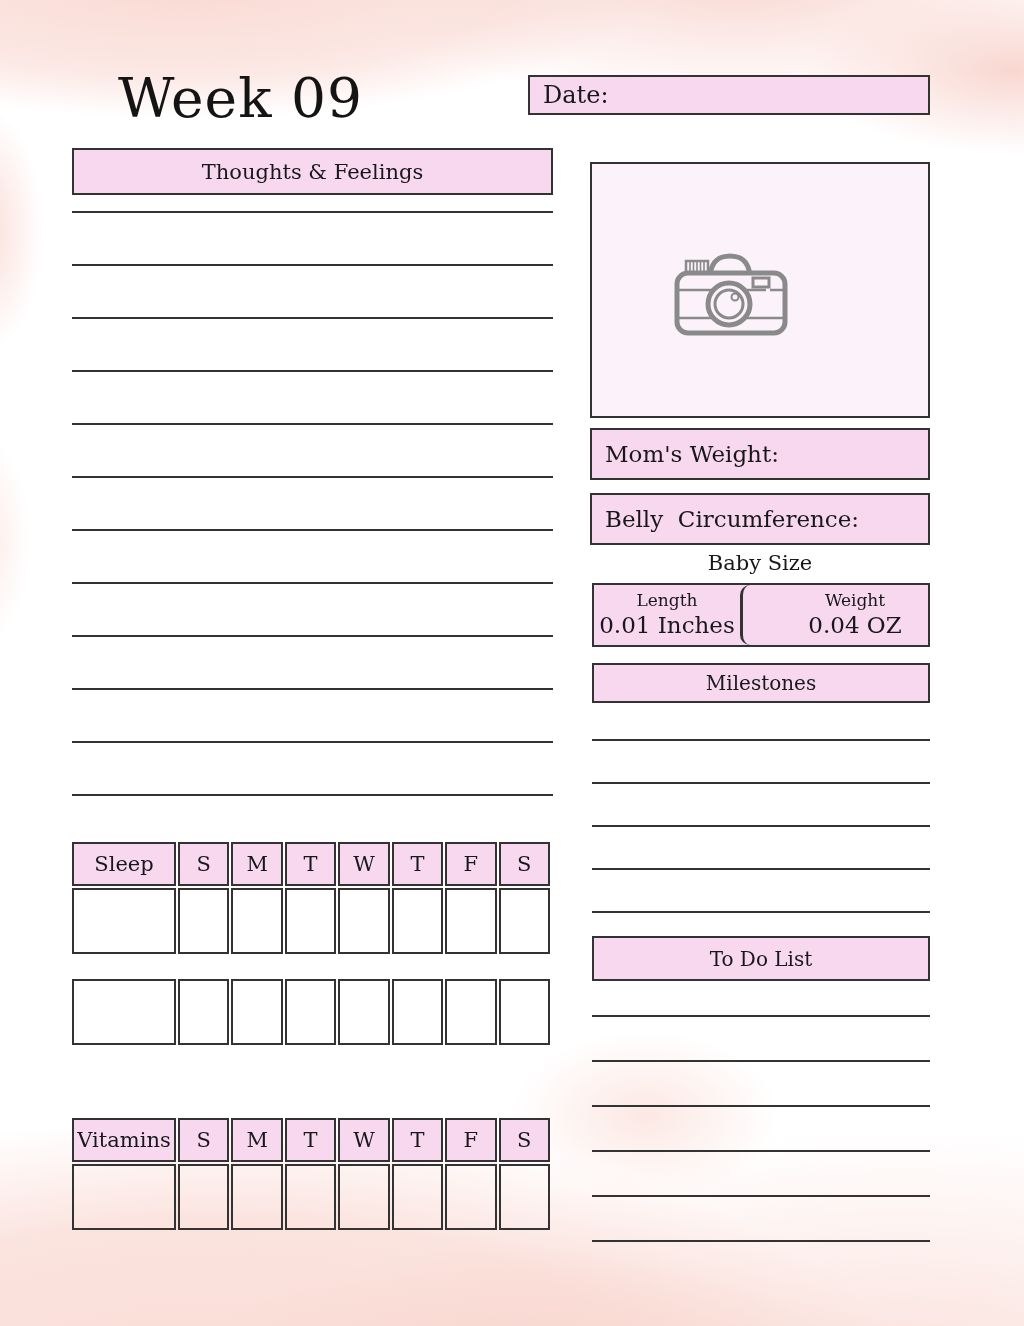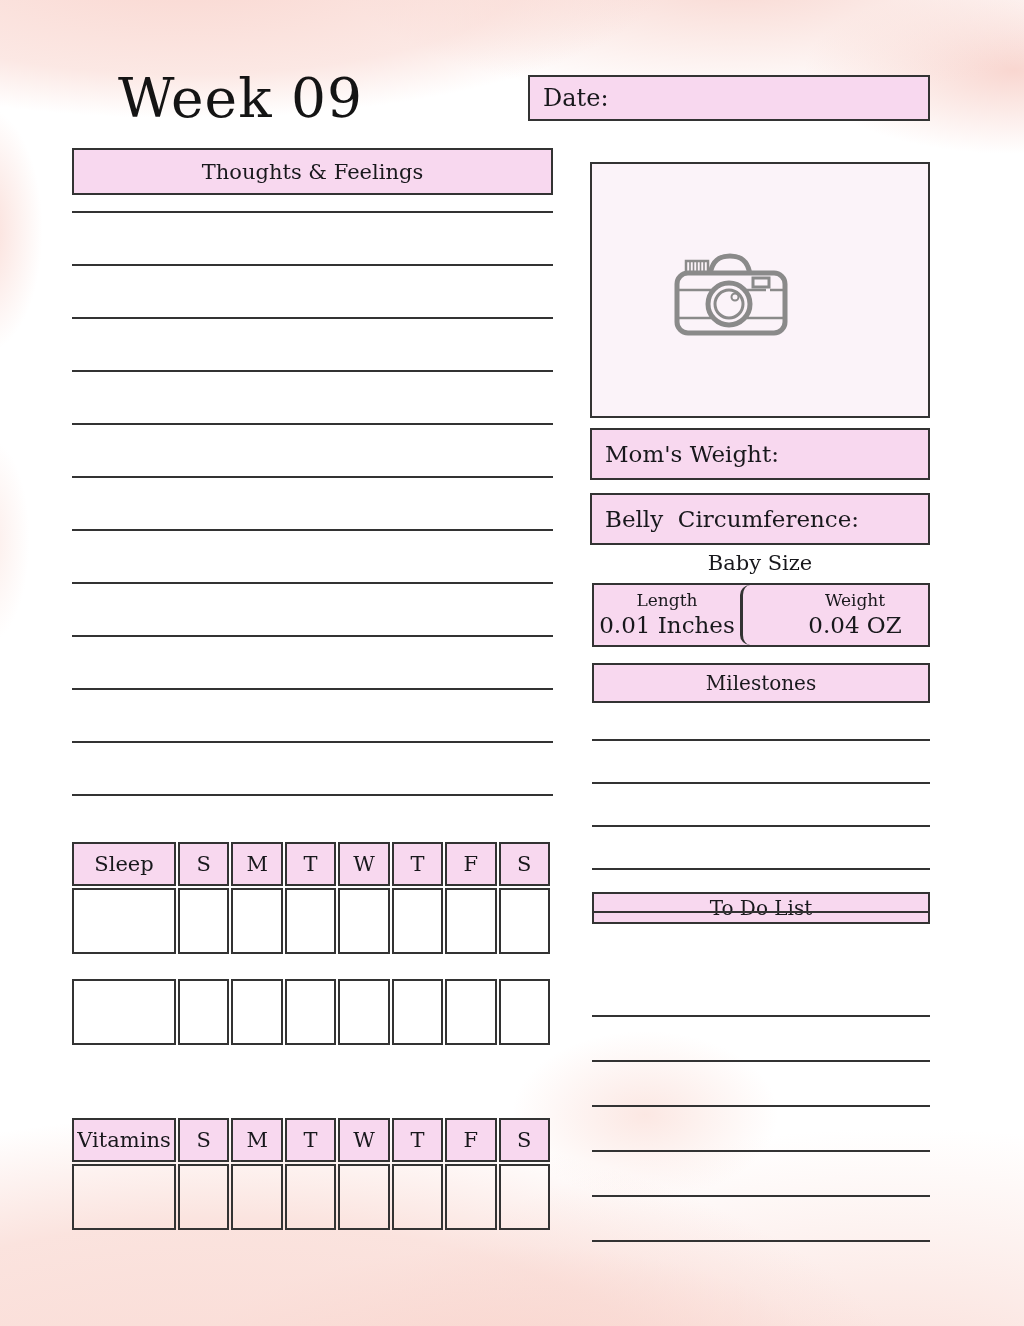--- a/index.html
+++ b/index.html
@@ -40,21 +40,21 @@
     left:118px;top:66px;
     font-size:55px;letter-spacing:1px;color:#141414;
   }
   .pink-box{
     background:var(--pink);
     border:2px solid var(--border);
     display:flex;align-items:center;
   }
   .label-left{padding-left:13px;font-size:23px;white-space:pre;}
   .centered{justify-content:center;text-align:center;}
-  .date-box{left:528px;top:75px;width:402px;height:46px;font-size:24px;}
+  .date-box{left:528px;top:75px;width:402px;height:40px;font-size:24px;}
   .thoughts-header{left:72px;top:148px;width:481px;height:47px;font-size:21px;}
   .rule{position:absolute;left:0;width:100%;border-top:2px solid var(--line);}
   #thought-lines{left:72px;top:0;width:481px;height:1px;}
   #right-lines{left:592px;top:0;width:338px;height:1px;}
   .photo-box{
     left:590px;top:162px;width:340px;height:256px;
     background:var(--photo-fill);
     border:2px solid var(--border);
   }
   .camera{position:absolute;left:82px;top:84px;width:114px;height:90px;}
@@ -68,21 +68,21 @@
     display:flex;background:var(--pink);
     border:2px solid var(--border);
   }
   .size-cell{
     flex:1;display:flex;flex-direction:column;justify-content:center;align-items:center;line-height:1.25;border-radius:10px;
   }
   .size-cell + .size-cell{border-left:3px solid var(--border);padding-left:39px;}
   .size-label{font-size:17px;}
   .size-value{font-size:23px;}
   .milestones-header{left:592px;top:663px;width:338px;height:40px;font-size:20px;}
-  .todo-header{left:592px;top:892px;width:338px;height:32px;font-size:20px;}
+  .todo-header{left:592px;top:936px;width:338px;height:45px;font-size:20px;}
   table.tracker{
     position:absolute;left:70px;width:482px;
     border-spacing:2px;border-collapse:separate;table-layout:fixed;
   }
   #sleep-table{top:840px;}
   #mood-table{top:977px;}
   #vitamins-table{top:1116px;}
   table.tracker th,table.tracker td{border:2px solid var(--border);}
   table.tracker th{
     background:var(--pink);height:44px;

